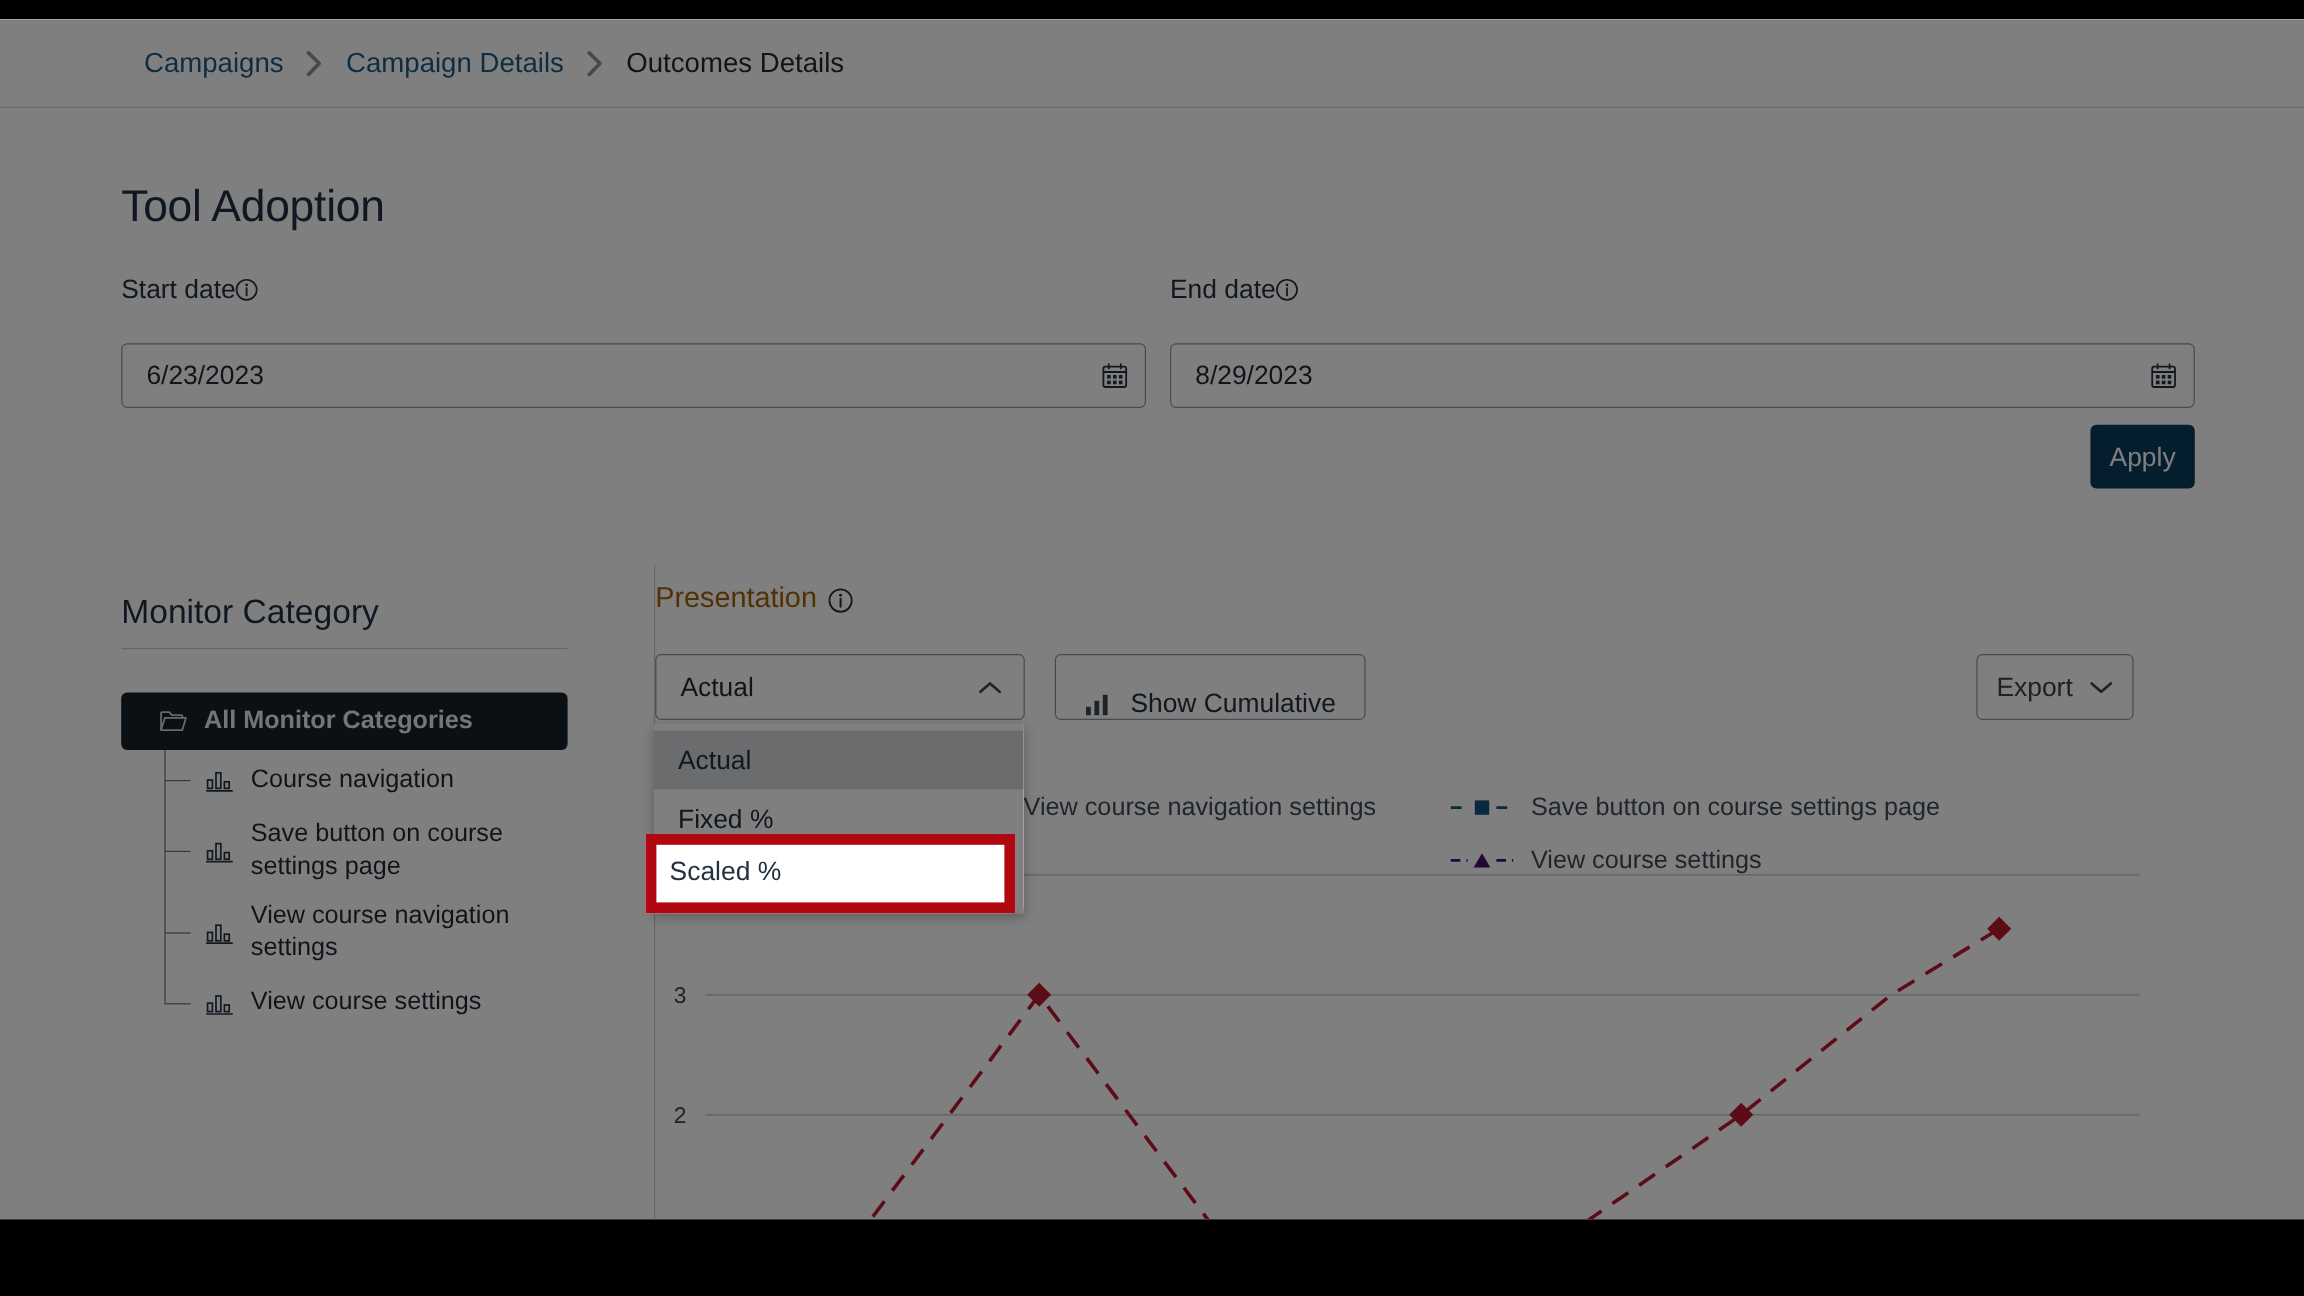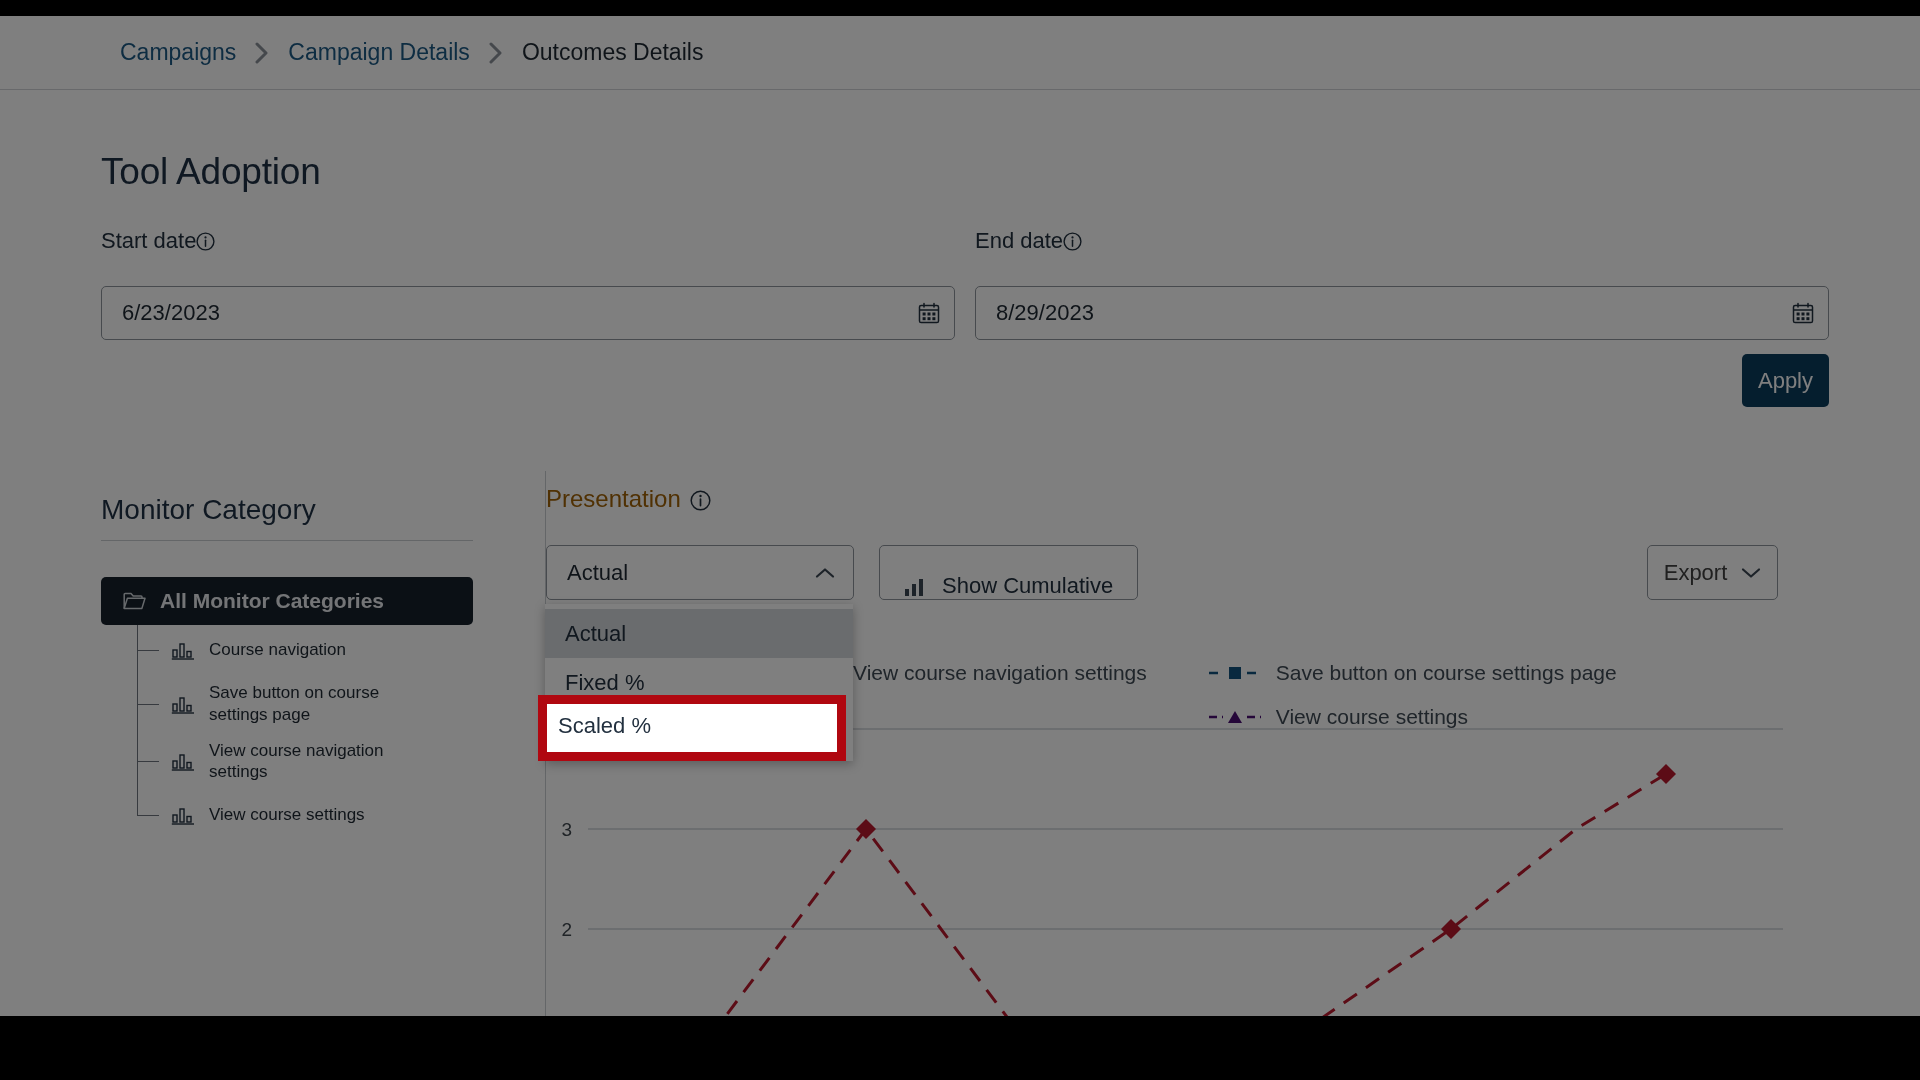--- a/index.html
+++ b/index.html
@@ -151,21 +151,21 @@
   }
   #category-tree { margin-top: 36px; position: relative; }
 
   #all-categories-item {
     height: 48px;
     background: #16202b;
     border-radius: 5px;
     display: flex;
     align-items: center;
     gap: 14px;
-    padding-left: 22px;
+    padding-left: 32px;
     color: #e9ebee;
     font-size: 21px;
     font-weight: 600;
     cursor: pointer;
   }
   .folder-icon { width: 23px; height: 20px; flex: 0 0 auto; }
   .folder-icon svg { display:block; }
 
   #tree-children {
     position: relative;
@@ -194,21 +194,21 @@
     position: absolute;
     left: -34px;
     top: 50%;
     width: 22px;
     height: 1px;
     background: #6e757e;
   }
   .bar-icon { width: 24px; height: 22px; flex: 0 0 auto; }
   .bar-icon svg { display:block; }
   .tree-label {
-    font-size: 17px;
+    font-size: 21px;
     color: #1f2933;
     line-height: 1.28;
     max-width: 230px;
   }
 
   
   #chart-panel {
     position: absolute;
     left: 545px; top: 455px;
     width: 1285px;

